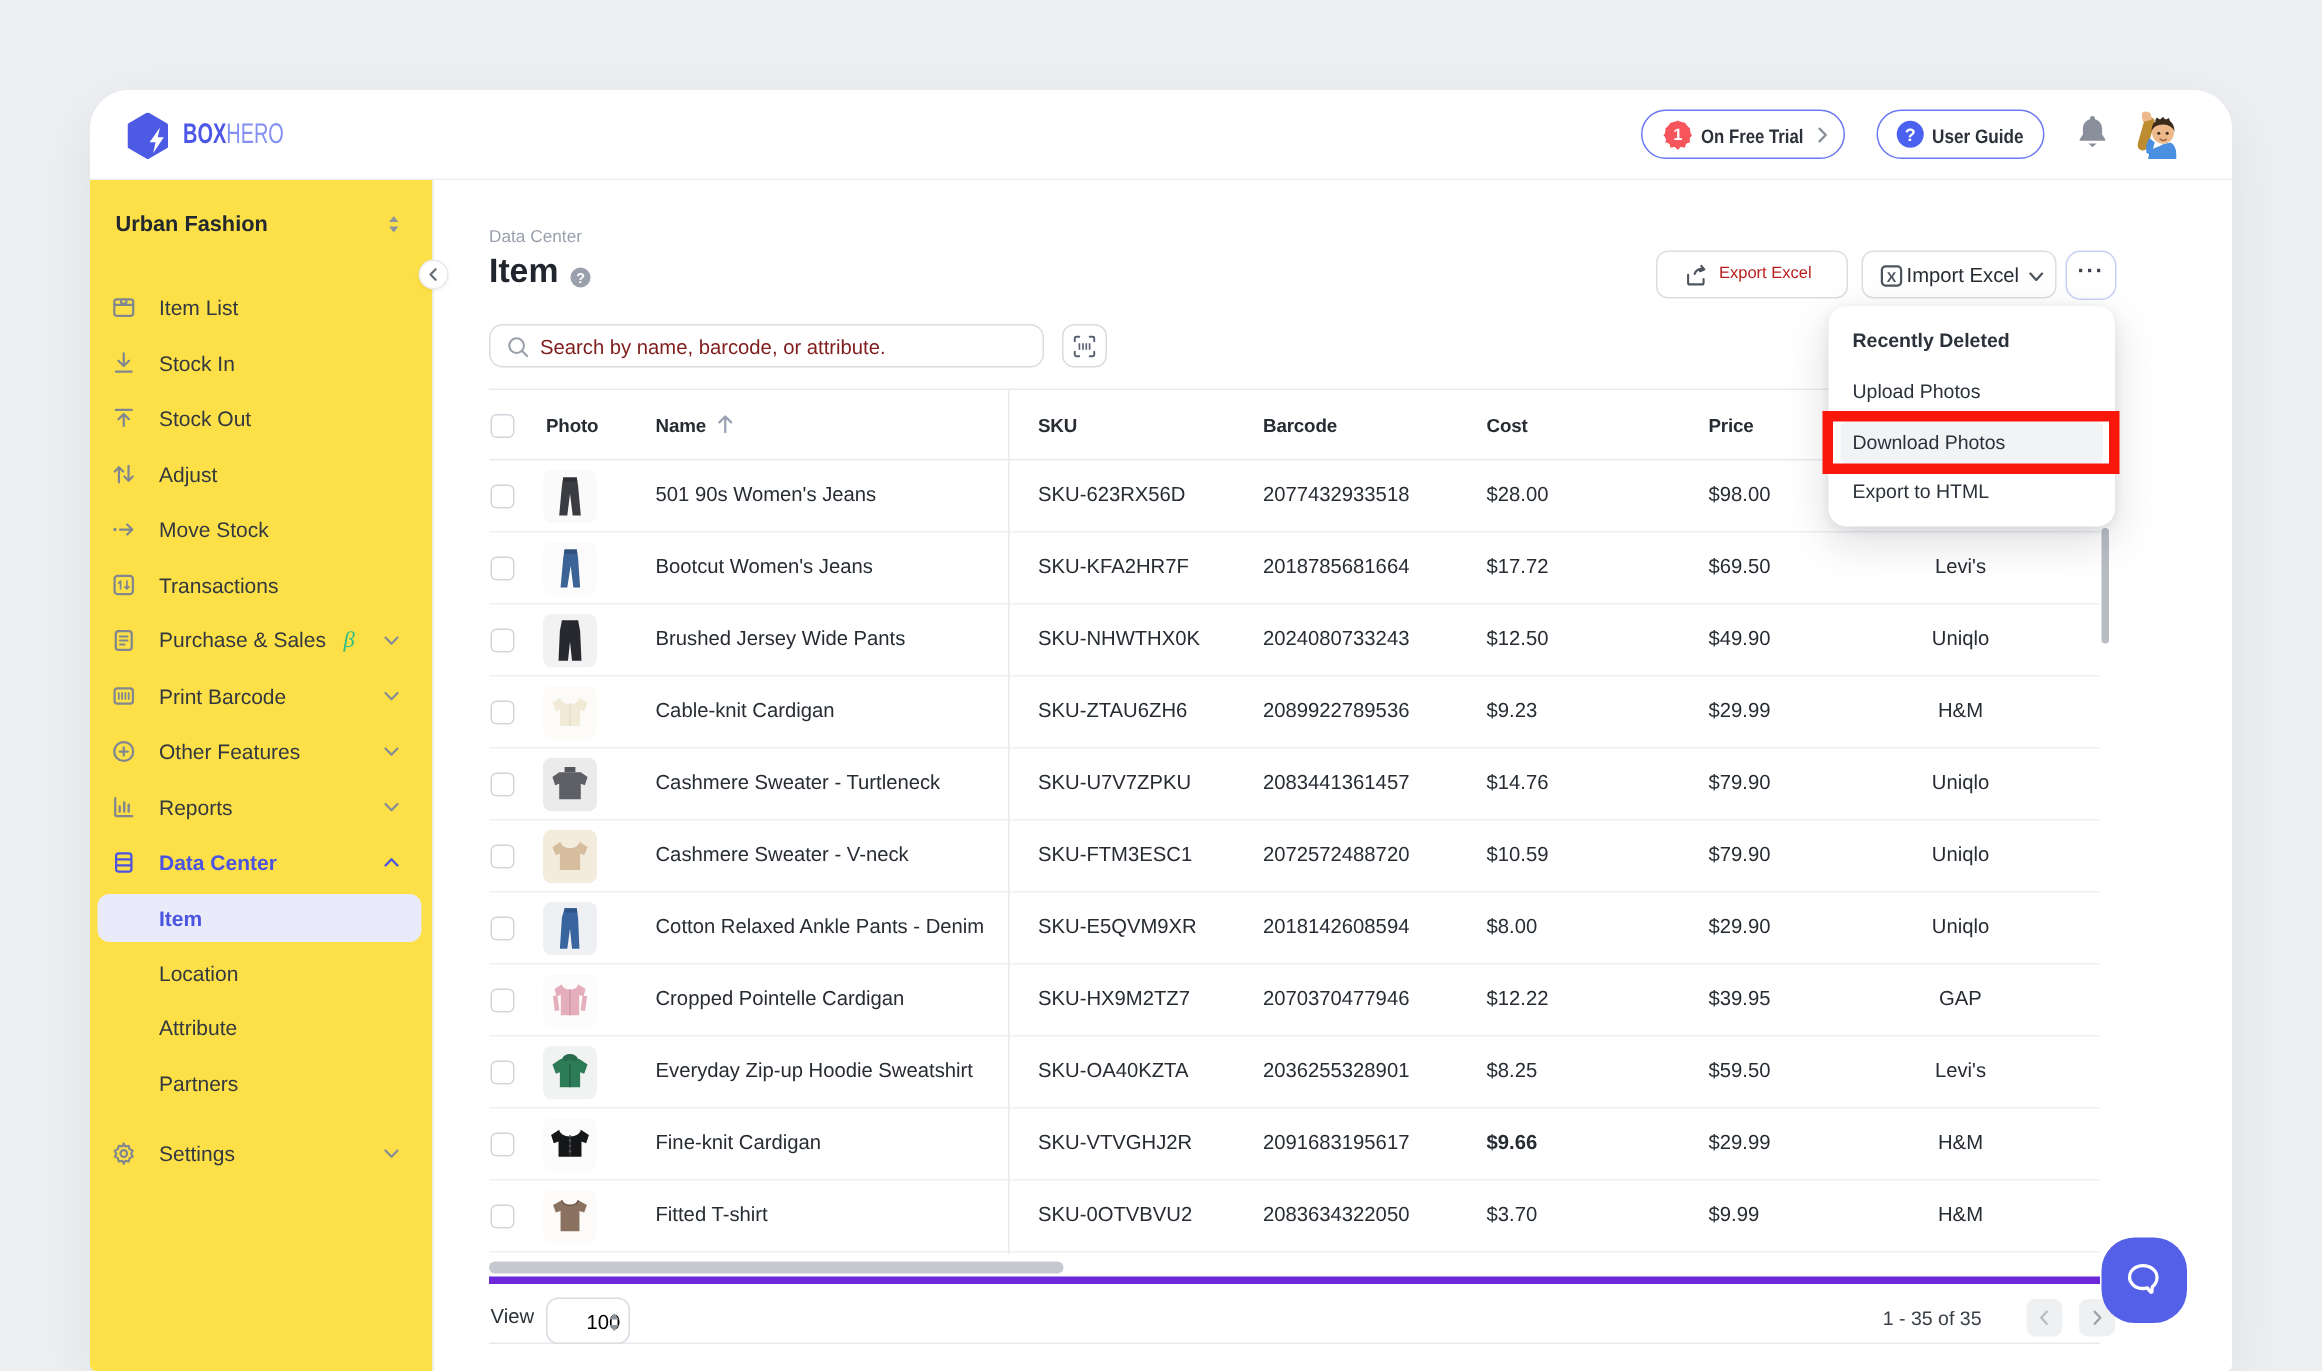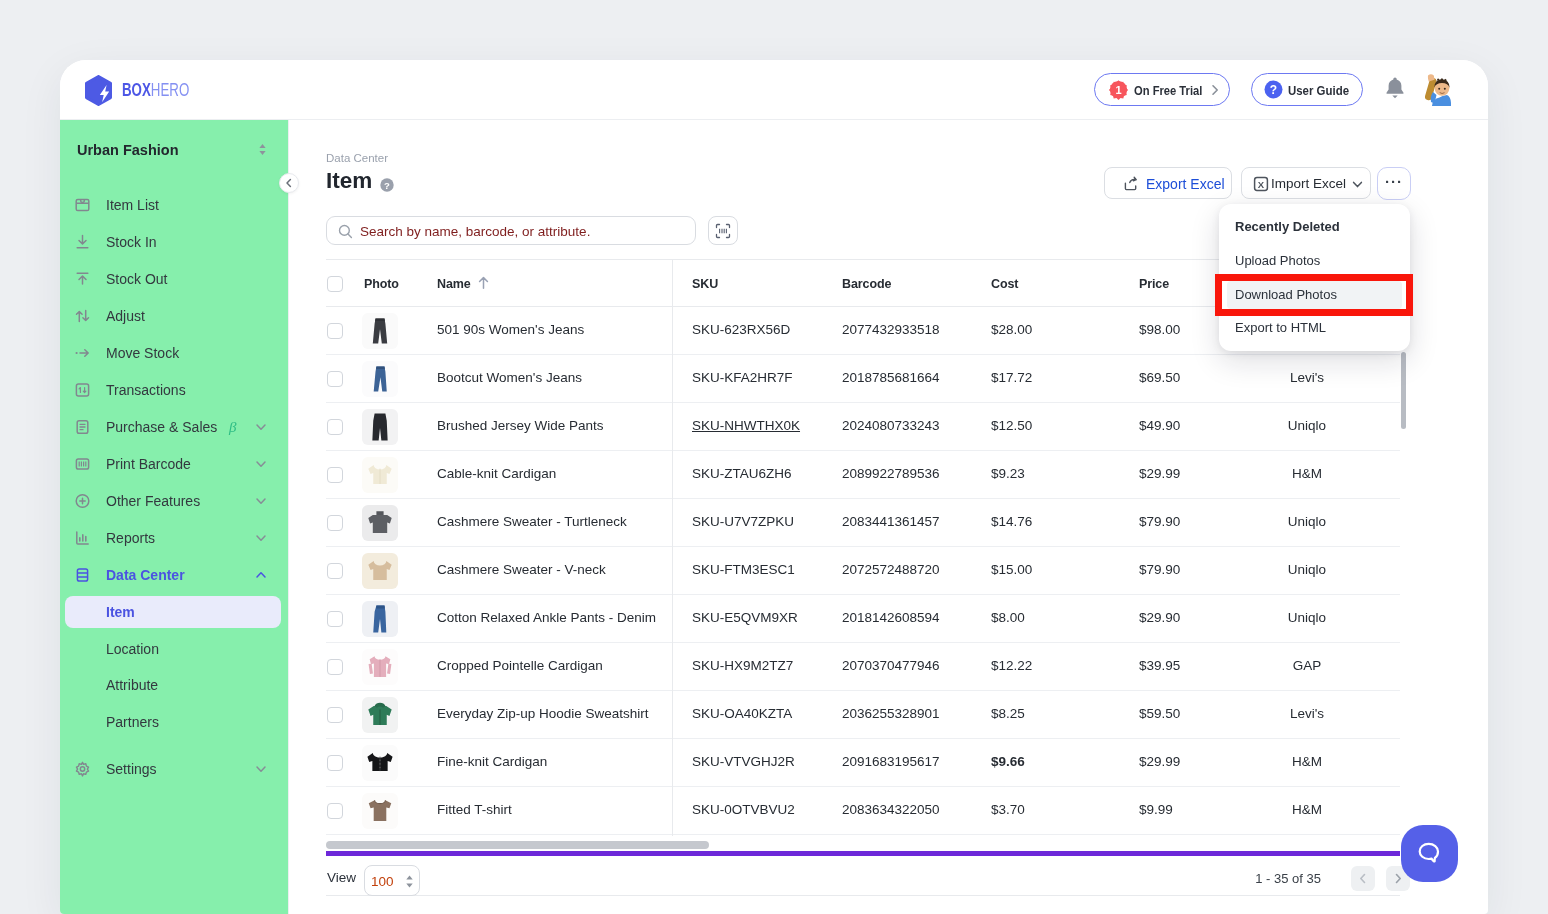--- a/index.html
+++ b/index.html
@@ -1,20 +1,20 @@
 <!DOCTYPE html>
 <html><head>
 <meta charset="utf-8">
 <style>
   * { margin:0; padding:0; box-sizing:border-box; }
   html,body { width:1548px; height:914px; background:#edeff2; font-family:"Liberation Sans", sans-serif; overflow:hidden; }
   .card { position:absolute; left:60px; top:60px; width:1428px; height:854px; background:#fff; border-radius:26px 26px 4px 4px; overflow:hidden; box-shadow:0 12px 44px rgba(30,36,50,.07); }
   .abs { position:absolute; }
   .topbar { position:absolute; left:0; top:0; width:100%; height:60px; background:#fff; border-bottom:1px solid #eceef1; }
-  .sidebar { position:absolute; left:0; top:60px; width:229px; height:794px; background:#86efac; border-right:1px solid #eceef1; }
+  .sidebar { position:absolute; left:0; top:60px; width:229px; height:794px; background:#fde047; border-right:1px solid #eceef1; }
   .mitem { position:absolute; left:0; width:229px; height:24px; }
   .mitem .txt { position:absolute; left:46px; top:50%; transform:translateY(-50%); font-size:14px; color:#33383f; white-space:nowrap; }
   .mitem svg.ic { position:absolute; left:14px; top:50%; transform:translateY(-50%); }
   .mitem svg.chev { position:absolute; left:194px; top:50%; transform:translateY(-50%); }
   .pill { position:absolute; height:33px; border:1px solid #6d79f2; border-radius:17px; background:#fff; }
   .btn { position:absolute; height:32px; border:1px solid #dbdee3; border-radius:8px; background:#fff; }
   .hrow { position:absolute; font-size:12.5px; font-weight:bold; color:#272c33; letter-spacing:-.1px; }
   .cell { position:absolute; font-size:13.5px; color:#272c33; white-space:nowrap; }
   .cb { position:absolute; width:16px; height:16px; border:1.5px solid #d2d6dc; border-radius:4px; background:#fff; }
   .rowline { position:absolute; left:266px; width:1074px; height:48px; border-bottom:1px solid #edeff2; }
@@ -208,21 +208,21 @@
   <svg class="abs" style="left:320px;top:118px" width="14" height="14" viewBox="0 0 14 14">
       <circle cx="7" cy="7" r="6.7" fill="#9aa0ac"></circle>
       <text x="7" y="10.6" text-anchor="middle" font-family="Liberation Sans" font-size="9.5" font-weight="bold" fill="#fff">?</text>
     </svg>
 
   <div class="btn" style="left:1044px;top:107px;width:128px;">
     <svg class="abs" style="left:17px;top:7px" width="18" height="18" viewBox="0 0 18 18">
         <path d="M3.4 8.2 V13.6 a1 1 0 0 0 1 1 h8.3 a1 1 0 0 0 1-1 V11" fill="none" stroke="#4e545d" stroke-width="1.4" stroke-linecap="round" stroke-linejoin="round"></path>
         <path d="M5.6 9.4 q.3-4.4 5.4-4.6 M11 4.8 l-2.6-1.7 M11 4.8 L8.6 6.7" stroke="#4e545d" stroke-width="1.4" fill="none" stroke-linecap="round" stroke-linejoin="round" transform="translate(3,-1) rotate(16 8 6)"></path>
       </svg>
-    <div class="abs" style="left:41px;top:8px;font-size:14px;color:#1d4ed8;white-space:nowrap;">Export Excel</div>
+    <div class="abs" style="left:41px;top:8px;font-size:11px;color:#b91c1c;white-space:nowrap;">Export Excel</div>
   </div>
   <div class="btn" style="left:1181px;top:107px;width:130px;">
     <svg class="abs" style="left:10px;top:7px" width="18" height="18" viewBox="0 0 18 18">
         <rect x="2.6" y="2.6" width="12.8" height="12.8" rx="2.4" fill="none" stroke="#4e545d" stroke-width="1.5"></rect>
         <text x="9" y="13" text-anchor="middle" font-family="Liberation Sans" font-size="9.5" font-weight="bold" fill="#4e545d">X</text>
       </svg>
     <div class="abs" style="left:29px;top:8px;font-size:13.5px;color:#272c33;white-space:nowrap;">Import Excel</div>
     <svg class="abs" style="left:109px;top:10px" width="13" height="13" viewBox="0 0 13 13">
         <path d="M2.6 4.4 L6.5 8.6 L10.4 4.4" stroke="#4e545d" stroke-width="1.5" fill="none" stroke-linecap="round" stroke-linejoin="round"></path>
       </svg>
@@ -286,21 +286,21 @@
     <div class="cell" style="left:813px;top:15px;">$69.50</div>
     <div class="cell" style="left:921px;top:15px;width:120px;text-align:center;">Levi's</div>
   </div>
   <div class="rowline" style="top:343px">
     <div class="cb" style="left:1px;top:16px;"></div>
     <div class="thumb"><svg width="36" height="36" viewBox="0 0 40 40">
           <rect width="40" height="40" fill="#f2f2f3"></rect>
           <path d="M14 5 h12 l1.5 8 1 22 h-7 l-1.5-14 -1.5 14 h-7 l1-22 z" fill="#27292e"></path>
         </svg></div>
     <div class="cell" style="left:111px;top:15px;">Brushed Jersey Wide Pants</div>
-    <div class="cell" style="left:366px;top:15px;text-decoration:underline;">SKU-NHWTHX0K</div>
+    <div class="cell" style="left:366px;top:15px;">SKU-NHWTHX0K</div>
     <div class="cell" style="left:516px;top:15px;">2024080733243</div>
     <div class="cell" style="left:665px;top:15px;">$12.50</div>
     <div class="cell" style="left:813px;top:15px;">$49.90</div>
     <div class="cell" style="left:921px;top:15px;width:120px;text-align:center;">Uniqlo</div>
   </div>
   <div class="rowline" style="top:391px">
     <div class="cb" style="left:1px;top:16px;"></div>
     <div class="thumb"><svg width="36" height="36" viewBox="0 0 40 40">
           <rect width="40" height="40" fill="#fcfbf7"></rect>
           <path d="M13 9 l-6 4 2.5 6 3-1.2 V30 h15 V17.8 l3 1.2 2.5-6 -6-4 a6.5 4.5 0 0 1-14 0z" fill="#f0ead6"></path>
@@ -329,21 +329,21 @@
   </div>
   <div class="rowline" style="top:487px">
     <div class="cb" style="left:1px;top:16px;"></div>
     <div class="thumb"><svg width="36" height="36" viewBox="0 0 40 40">
           <rect width="40" height="40" fill="#f3ecdd"></rect>
           <path d="M13 9 l-6 4 2.5 6 3-1.2 V30 h15 V17.8 l3 1.2 2.5-6 -6-4 a6.5 4.5 0 0 1-14 0z" fill="#d6bd9d"></path>
         </svg></div>
     <div class="cell" style="left:111px;top:15px;">Cashmere Sweater - V-neck</div>
     <div class="cell" style="left:366px;top:15px;">SKU-FTM3ESC1</div>
     <div class="cell" style="left:516px;top:15px;">2072572488720</div>
-    <div class="cell" style="left:665px;top:15px;">$15.00</div>
+    <div class="cell" style="left:665px;top:15px;">$10.59</div>
     <div class="cell" style="left:813px;top:15px;">$79.90</div>
     <div class="cell" style="left:921px;top:15px;width:120px;text-align:center;">Uniqlo</div>
   </div>
   <div class="rowline" style="top:535px">
     <div class="cb" style="left:1px;top:16px;"></div>
     <div class="thumb"><svg width="36" height="36" viewBox="0 0 40 40">
           <rect width="40" height="40" fill="#eef0f4"></rect>
           <path d="M16 5 h9 l1 7 1 23 h-5.5 l-1.5-15 -2 15 h-5.5 l1.5-23 z" fill="#39659f"></path>
           <path d="M16 5 h9 l.4 3.2 h-9.6z" fill="#2d5488"></path>
         </svg></div>
@@ -418,21 +418,21 @@
 
   <div class="abs" style="left:612px;top:199px;width:1px;height:577px;background:#e8eaed;"></div>
 
   <div class="abs" style="left:1341px;top:292px;width:5px;height:77px;border-radius:3px;background:#b8bcc3;"></div>
 
   <div class="abs" style="left:266px;top:781px;width:383px;height:7.5px;border-radius:4px;background:#c5c8ce;"></div>
 
   <div class="abs" style="left:266px;top:791px;width:1074px;height:45px;border-top:5px solid #6d28d9;border-bottom:1px solid #e8eaed;">
     <div class="abs" style="left:1px;top:14px;font-size:13.5px;color:#2b313a;">View</div>
     <div class="abs" style="left:38px;top:9px;width:56px;height:31px;border:1px solid #d9dce1;border-radius:8px;background:#fff;">
-      <div style="position:absolute;left:6px;top:8px;font-size:13.5px;color:#c2410c;">100</div>
+      <div style="position:absolute;left:26px;top:8px;font-size:13.5px;color:#000000;">100</div>
       <svg style="position:absolute;left:38px;top:8px" width="13" height="15" viewBox="0 0 13 15">
           <path d="M6.5 1.5 L9.7 5.6 H3.3 Z" fill="#8d939c"></path>
           <path d="M6.5 13.5 L3.3 9.4 H9.7 Z" fill="#8d939c"></path>
         </svg>
     </div>
     <div class="abs" style="left:870px;top:15px;width:125px;font-size:13px;color:#3a4048;text-align:right;white-space:nowrap;">1 - 35 of 35</div>
     <div class="abs" style="left:1025px;top:10px;width:24px;height:25px;border-radius:6px;background:#eef0f2;">
       <svg style="position:absolute;left:6px;top:6px" width="12" height="13" viewBox="0 0 12 13">
           <path d="M7.5 2.5 L3.8 6.5 L7.5 10.5" stroke="#b9bec5" stroke-width="1.6" fill="none" stroke-linecap="round" stroke-linejoin="round"></path>
         </svg>

